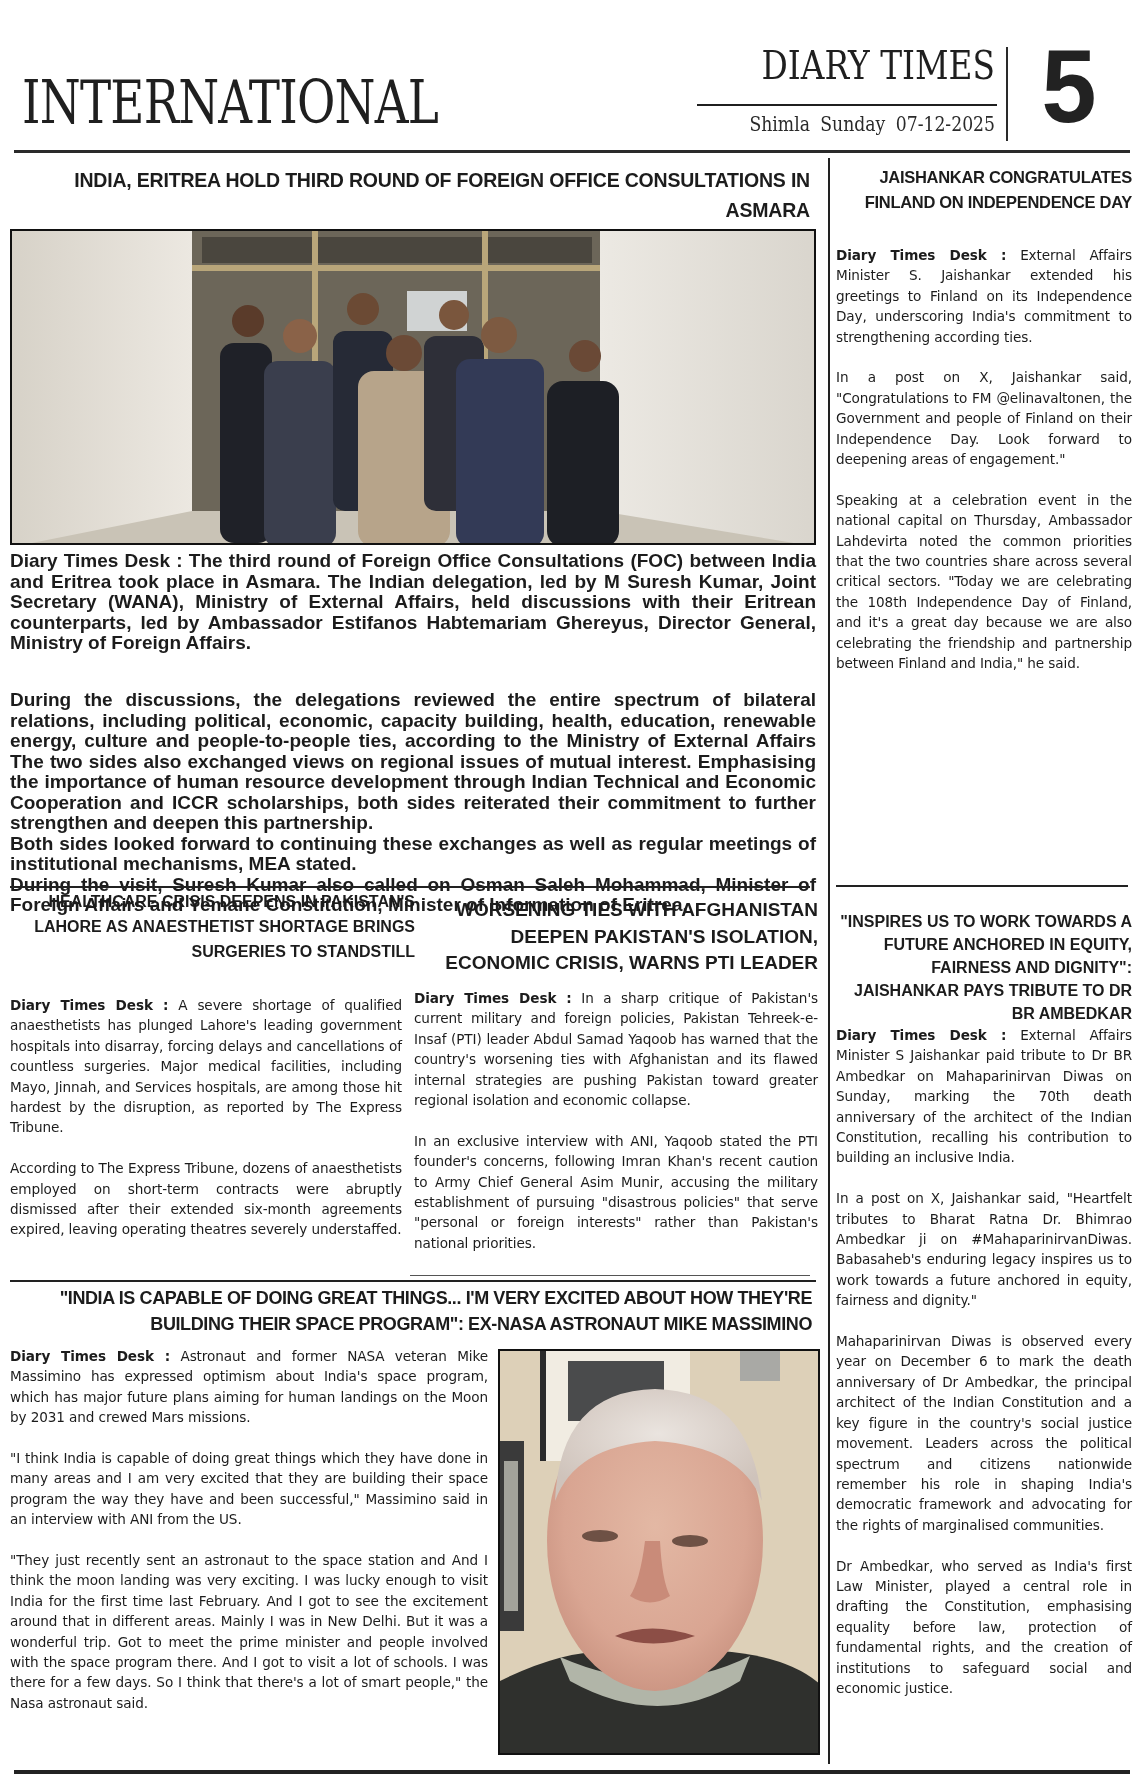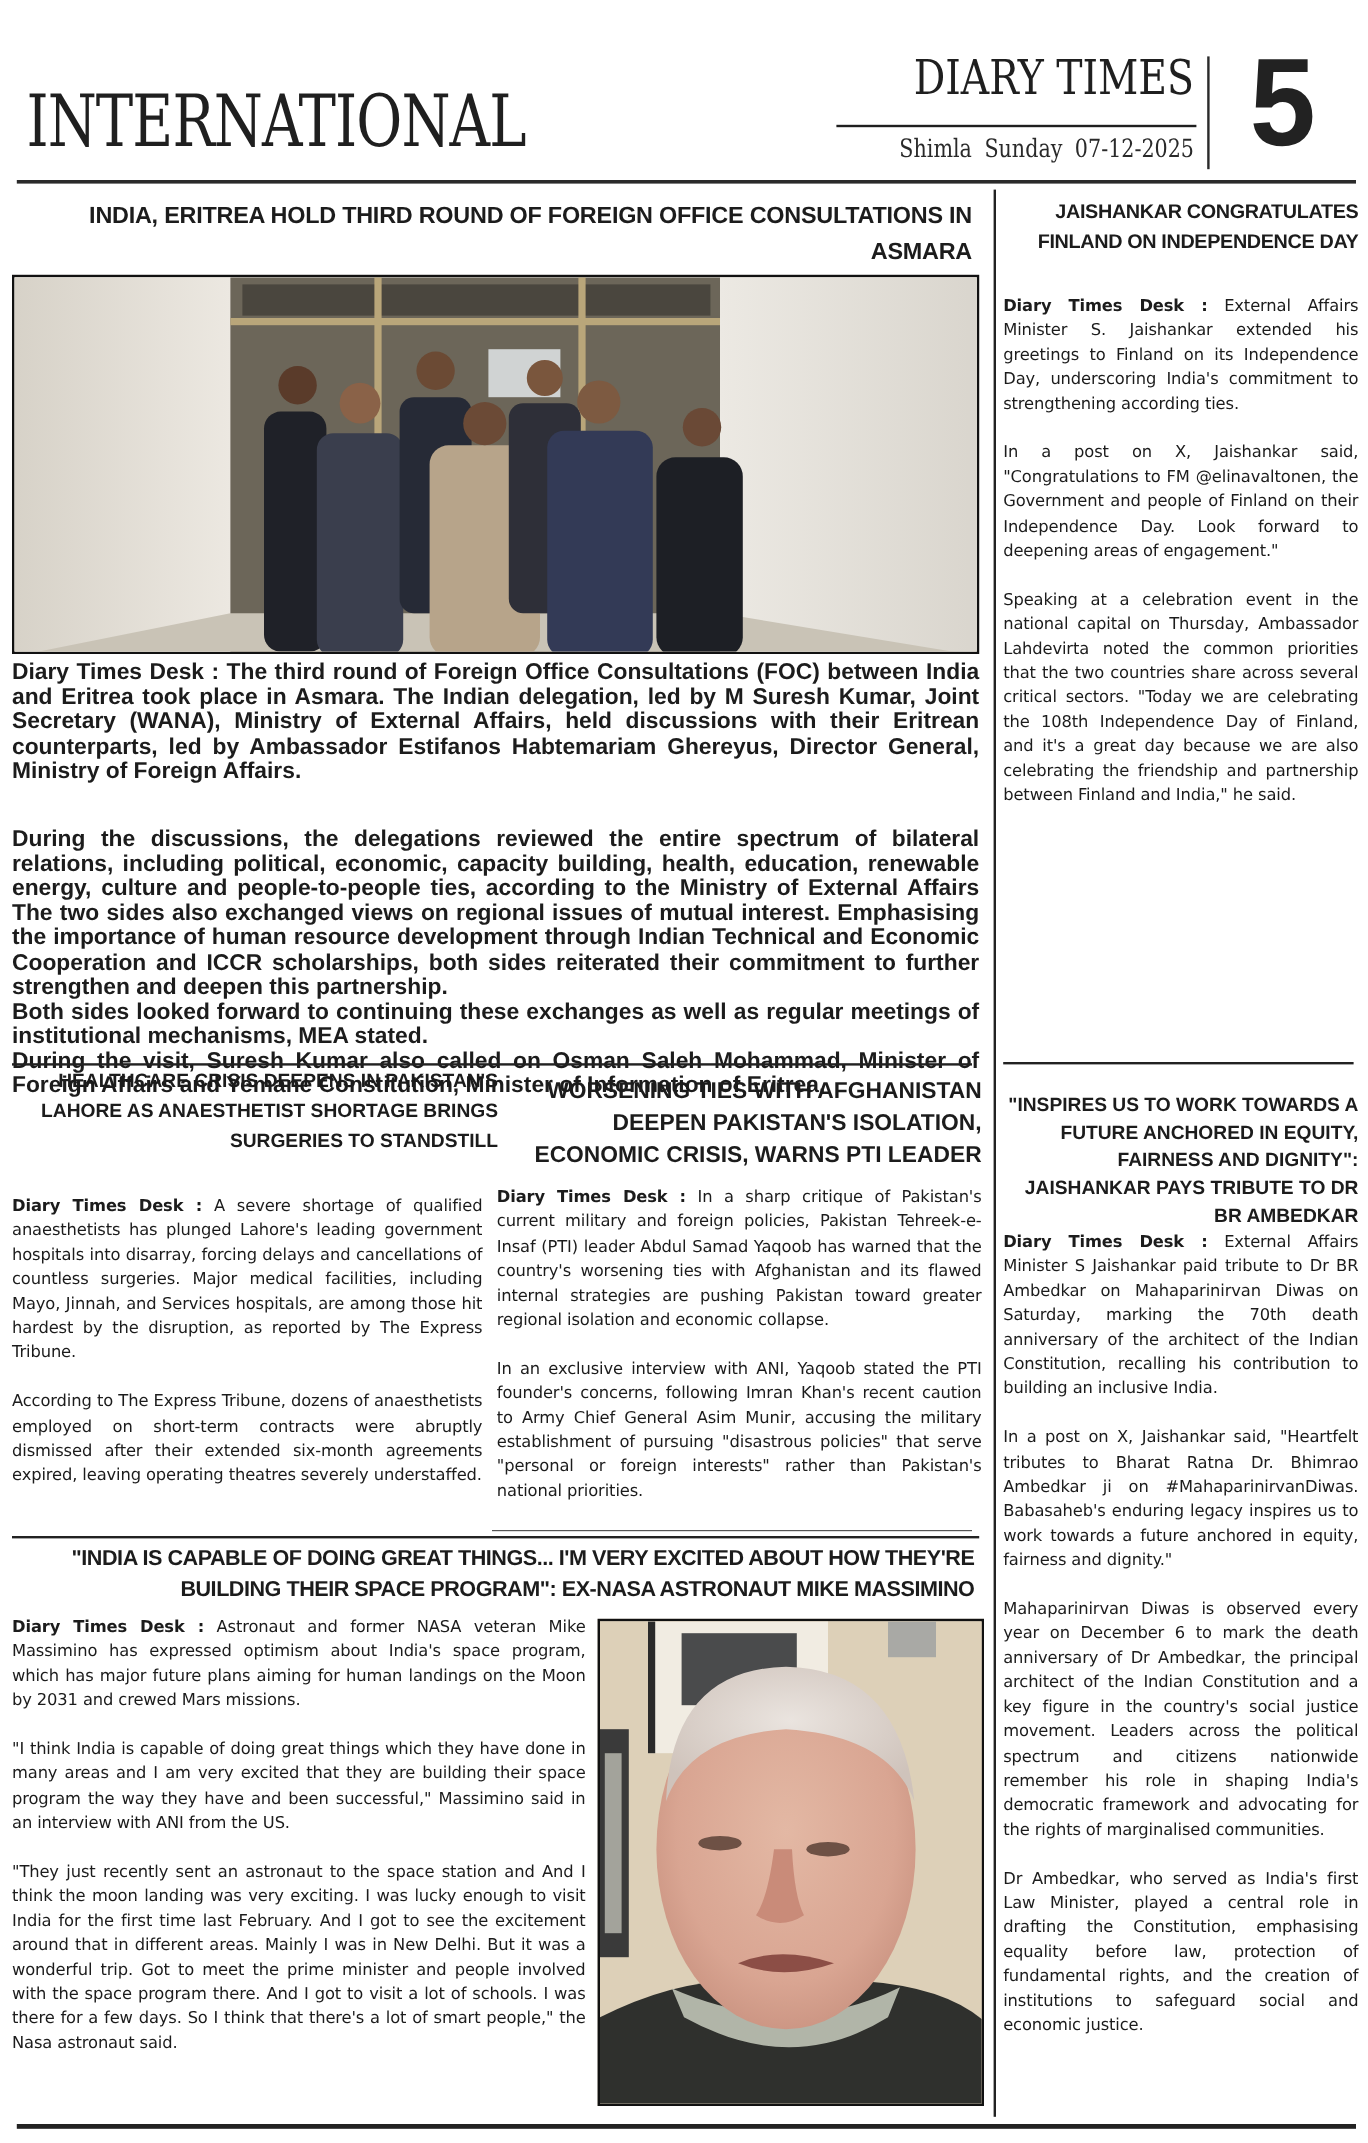--- a/index.html
+++ b/index.html
@@ -186,20 +186,20 @@
   <p><span class="lead">Diary Times Desk :</span> <span>External Affairs Minister S. Jaishankar extended his greetings to Finland on its Independence Day, underscoring India's commitment to strengthening according ties.</span></p>
   <div class="gap"></div>
   <p>In a post on X, Jaishankar said, "Congratulations to FM @elinavaltonen, the Government and people of Finland on their Independence Day. Look forward to deepening areas of engagement."</p>
   <div class="gap"></div>
   <p>Speaking at a celebration event in the national capital on Thursday, Ambassador Lahdevirta noted the common priorities that the two countries share across several critical sectors. "Today we are celebrating the 108th Independence Day of Finland, and it's a great day because we are also celebrating the friendship and partnership between Finland and India," he said.</p>
 </div>
 <div class="abs" id="right-rule"></div>
 
 <div class="abs hl" id="r2-headline">"INSPIRES US TO WORK TOWARDS A FUTURE ANCHORED IN EQUITY, FAIRNESS AND DIGNITY": JAISHANKAR PAYS TRIBUTE TO DR BR AMBEDKAR</div>
 <div class="abs body" id="r2-body">
-  <p><span class="lead">Diary Times Desk :</span> <span>External Affairs Minister S Jaishankar paid tribute to Dr BR Ambedkar on Mahaparinirvan Diwas on Saturday, marking the 70th death anniversary of the architect of the Indian Constitution, recalling his contribution to building an inclusive India.</span></p>
+  <p><span class="lead">Diary Times Desk :</span> <span>External Affairs Minister S Jaishankar paid tribute to Dr BR Ambedkar on Mahaparinirvan Diwas on Sunday, marking the 70th death anniversary of the architect of the Indian Constitution, recalling his contribution to building an inclusive India.</span></p>
   <div class="gap"></div>
   <p>In a post on X, Jaishankar said, "Heartfelt tributes to Bharat Ratna Dr. Bhimrao Ambedkar ji on #MahaparinirvanDiwas. Babasaheb's enduring legacy inspires us to work towards a future anchored in equity, fairness and dignity."</p>
   <div class="gap"></div>
   <p>Mahaparinirvan Diwas is observed every year on December 6 to mark the death anniversary of Dr Ambedkar, the principal architect of the Indian Constitution and a key figure in the country's social justice movement. Leaders across the political spectrum and citizens nationwide remember his role in shaping India's democratic framework and advocating for the rights of marginalised communities.</p>
   <div class="gap"></div>
   <p>Dr Ambedkar, who served as India's first Law Minister, played a central role in drafting the Constitution, emphasising equality before law, protection of fundamental rights, and the creation of institutions to safeguard social and economic justice.</p>
 </div>
 
 </body></html>

